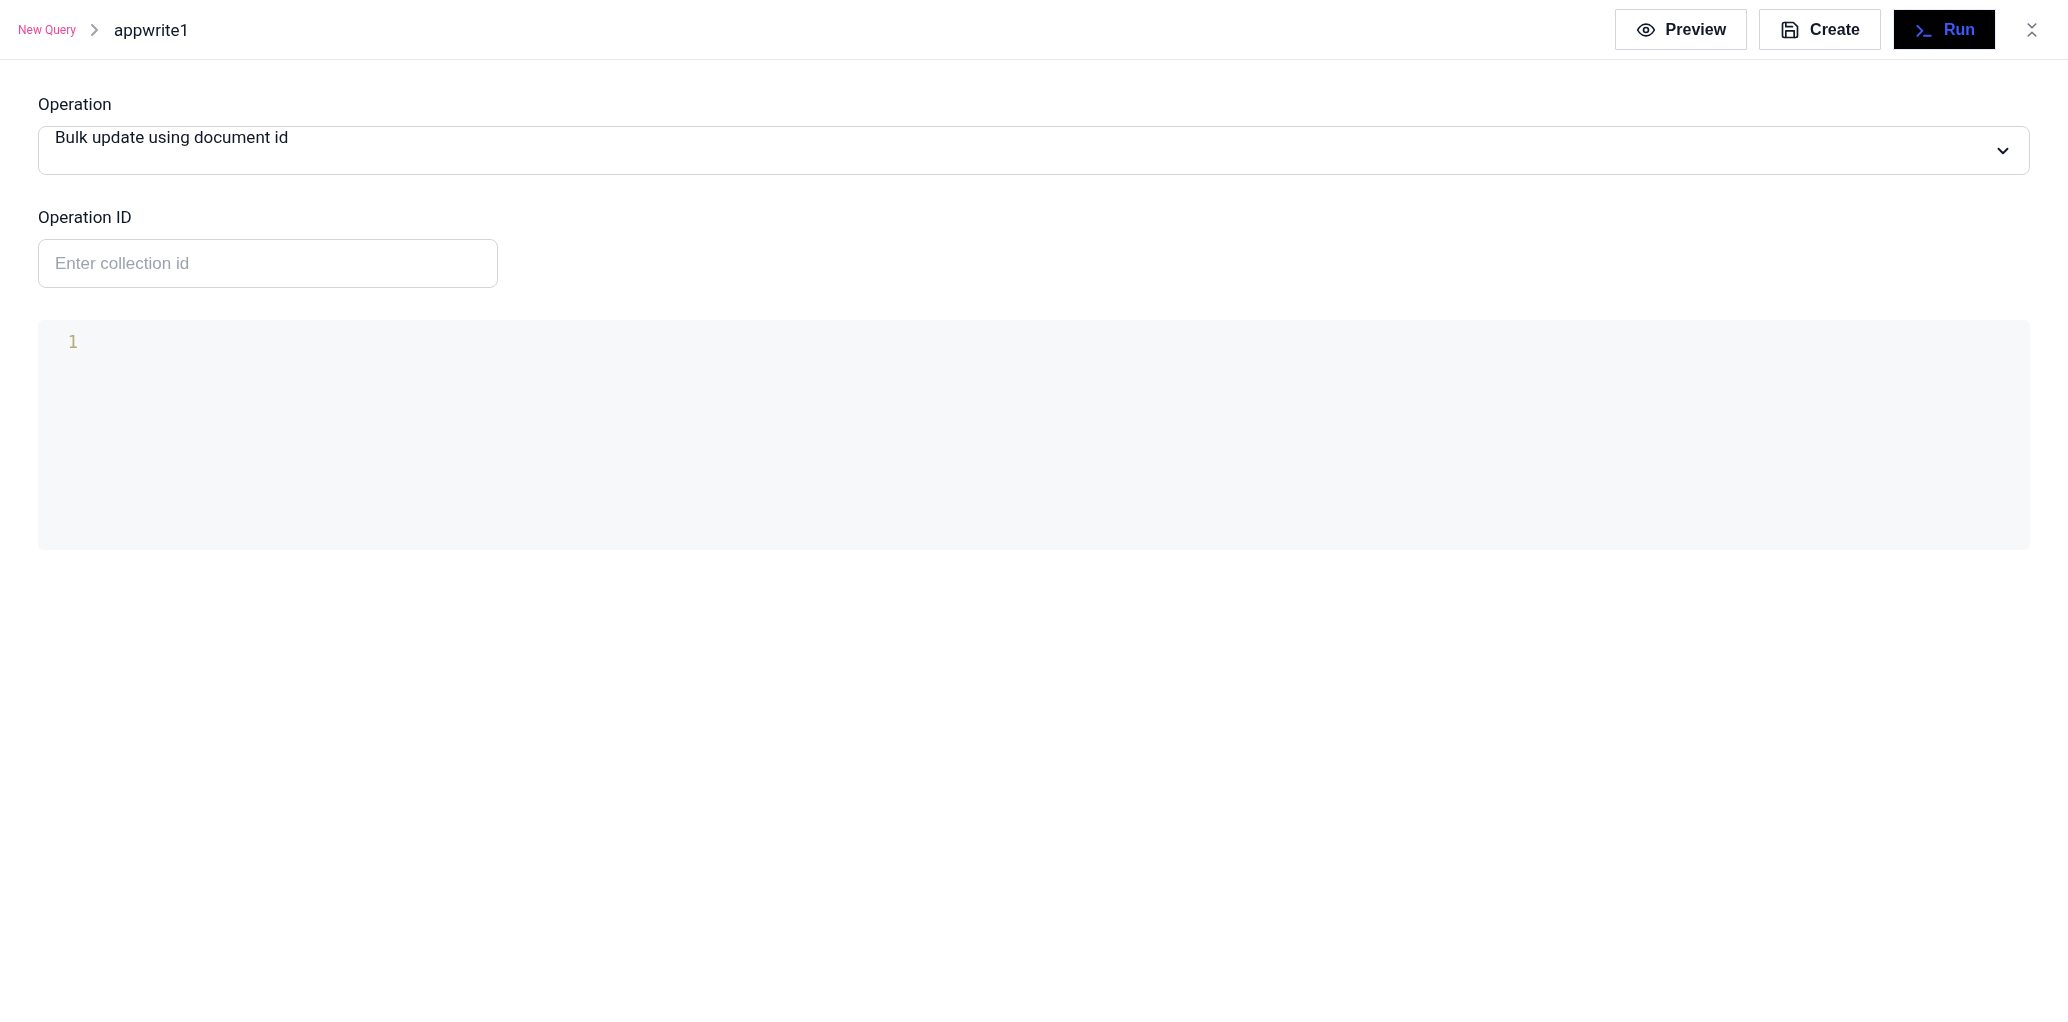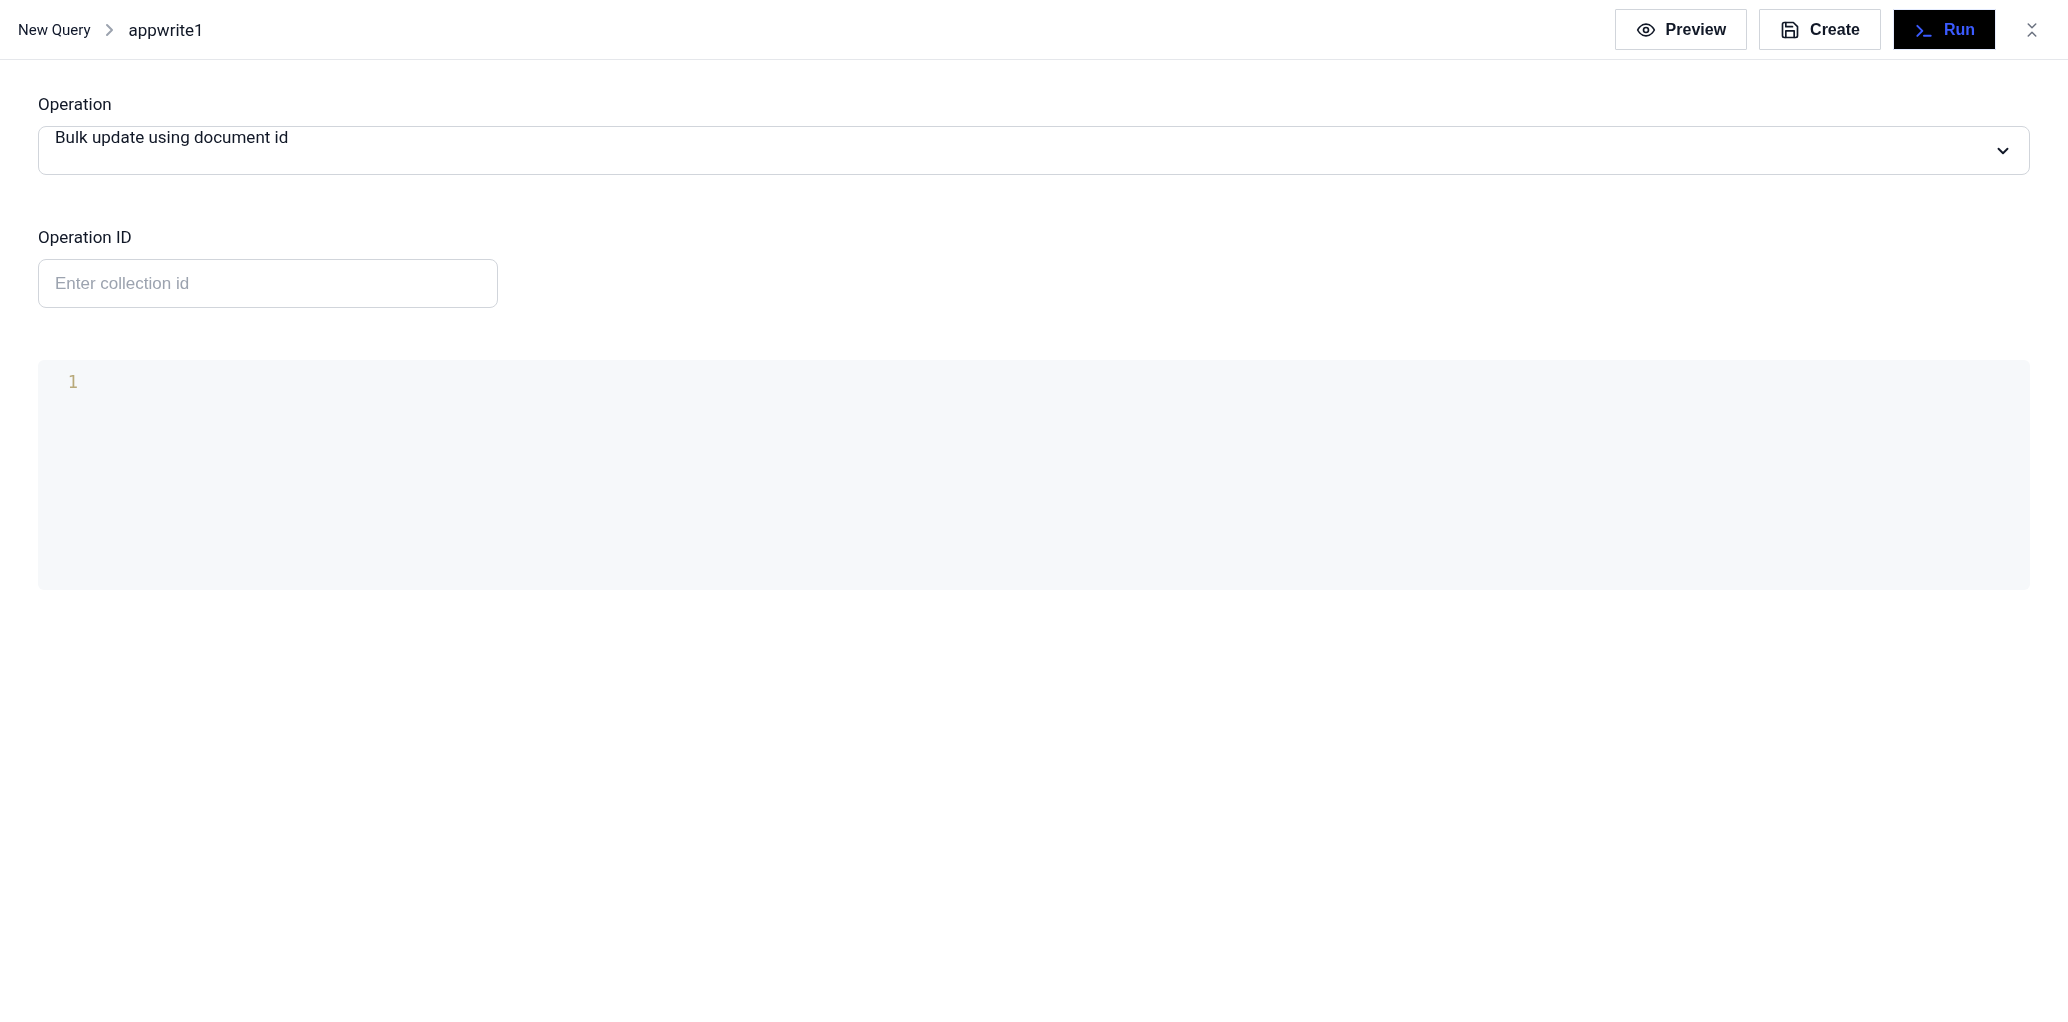--- a/index.html
+++ b/index.html
@@ -20,22 +20,22 @@
       padding: 10px 18px;
       border-bottom: 1px solid #e5e7eb;
       height: 60px;
     }
     .breadcrumb {
       display: flex;
       align-items: center;
       gap: 14px;
     }
     .breadcrumb-item-root {
-      color: #0f172a;
-      font-size: 15px;
+      color: #ec4899;
+      font-size: 12px;
       cursor: pointer;
     }
     .breadcrumb-sep {
       color: #9ca3af;
       display: flex;
       align-items: center;
     }
     .breadcrumb-item-current {
       color: #111827;
       font-weight: 400;
@@ -75,21 +75,21 @@
       border: none;
       background: transparent;
       color: #6b7280;
       cursor: pointer;
       margin-left: 6px;
     }
     .main {
       padding: 34px 38px;
     }
     .field {
-      margin-bottom: 52px;
+      margin-bottom: 32px;
     }
     .label {
       font-size: 17px;
       color: #111827;
       margin-bottom: 12px;
       font-weight: 400;
     }
     .select-wrap {
       position: relative;
       width: 100%;

